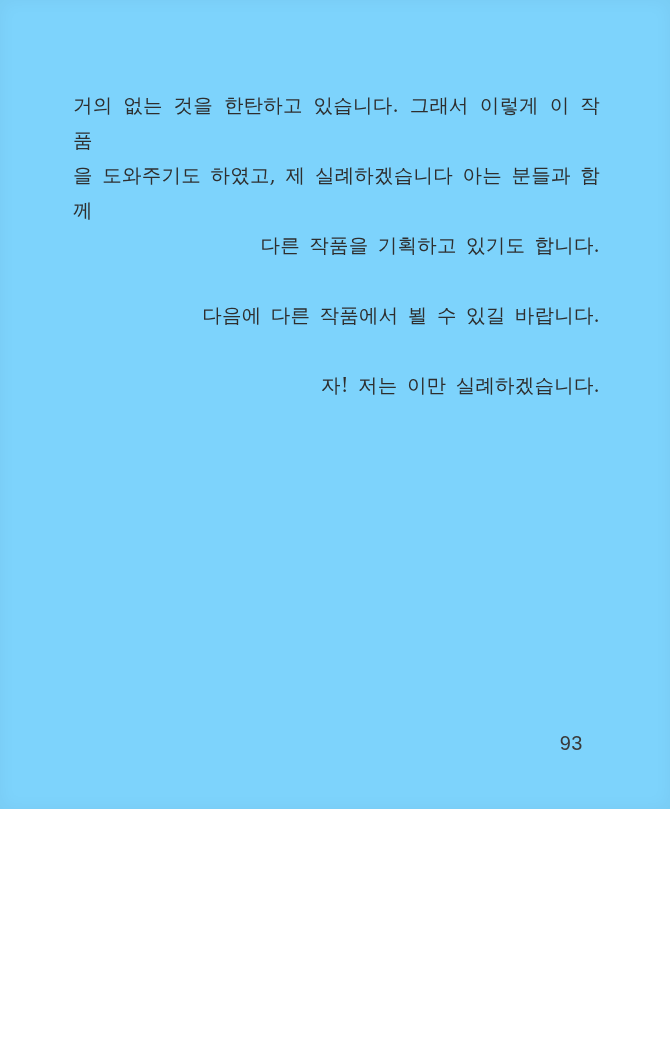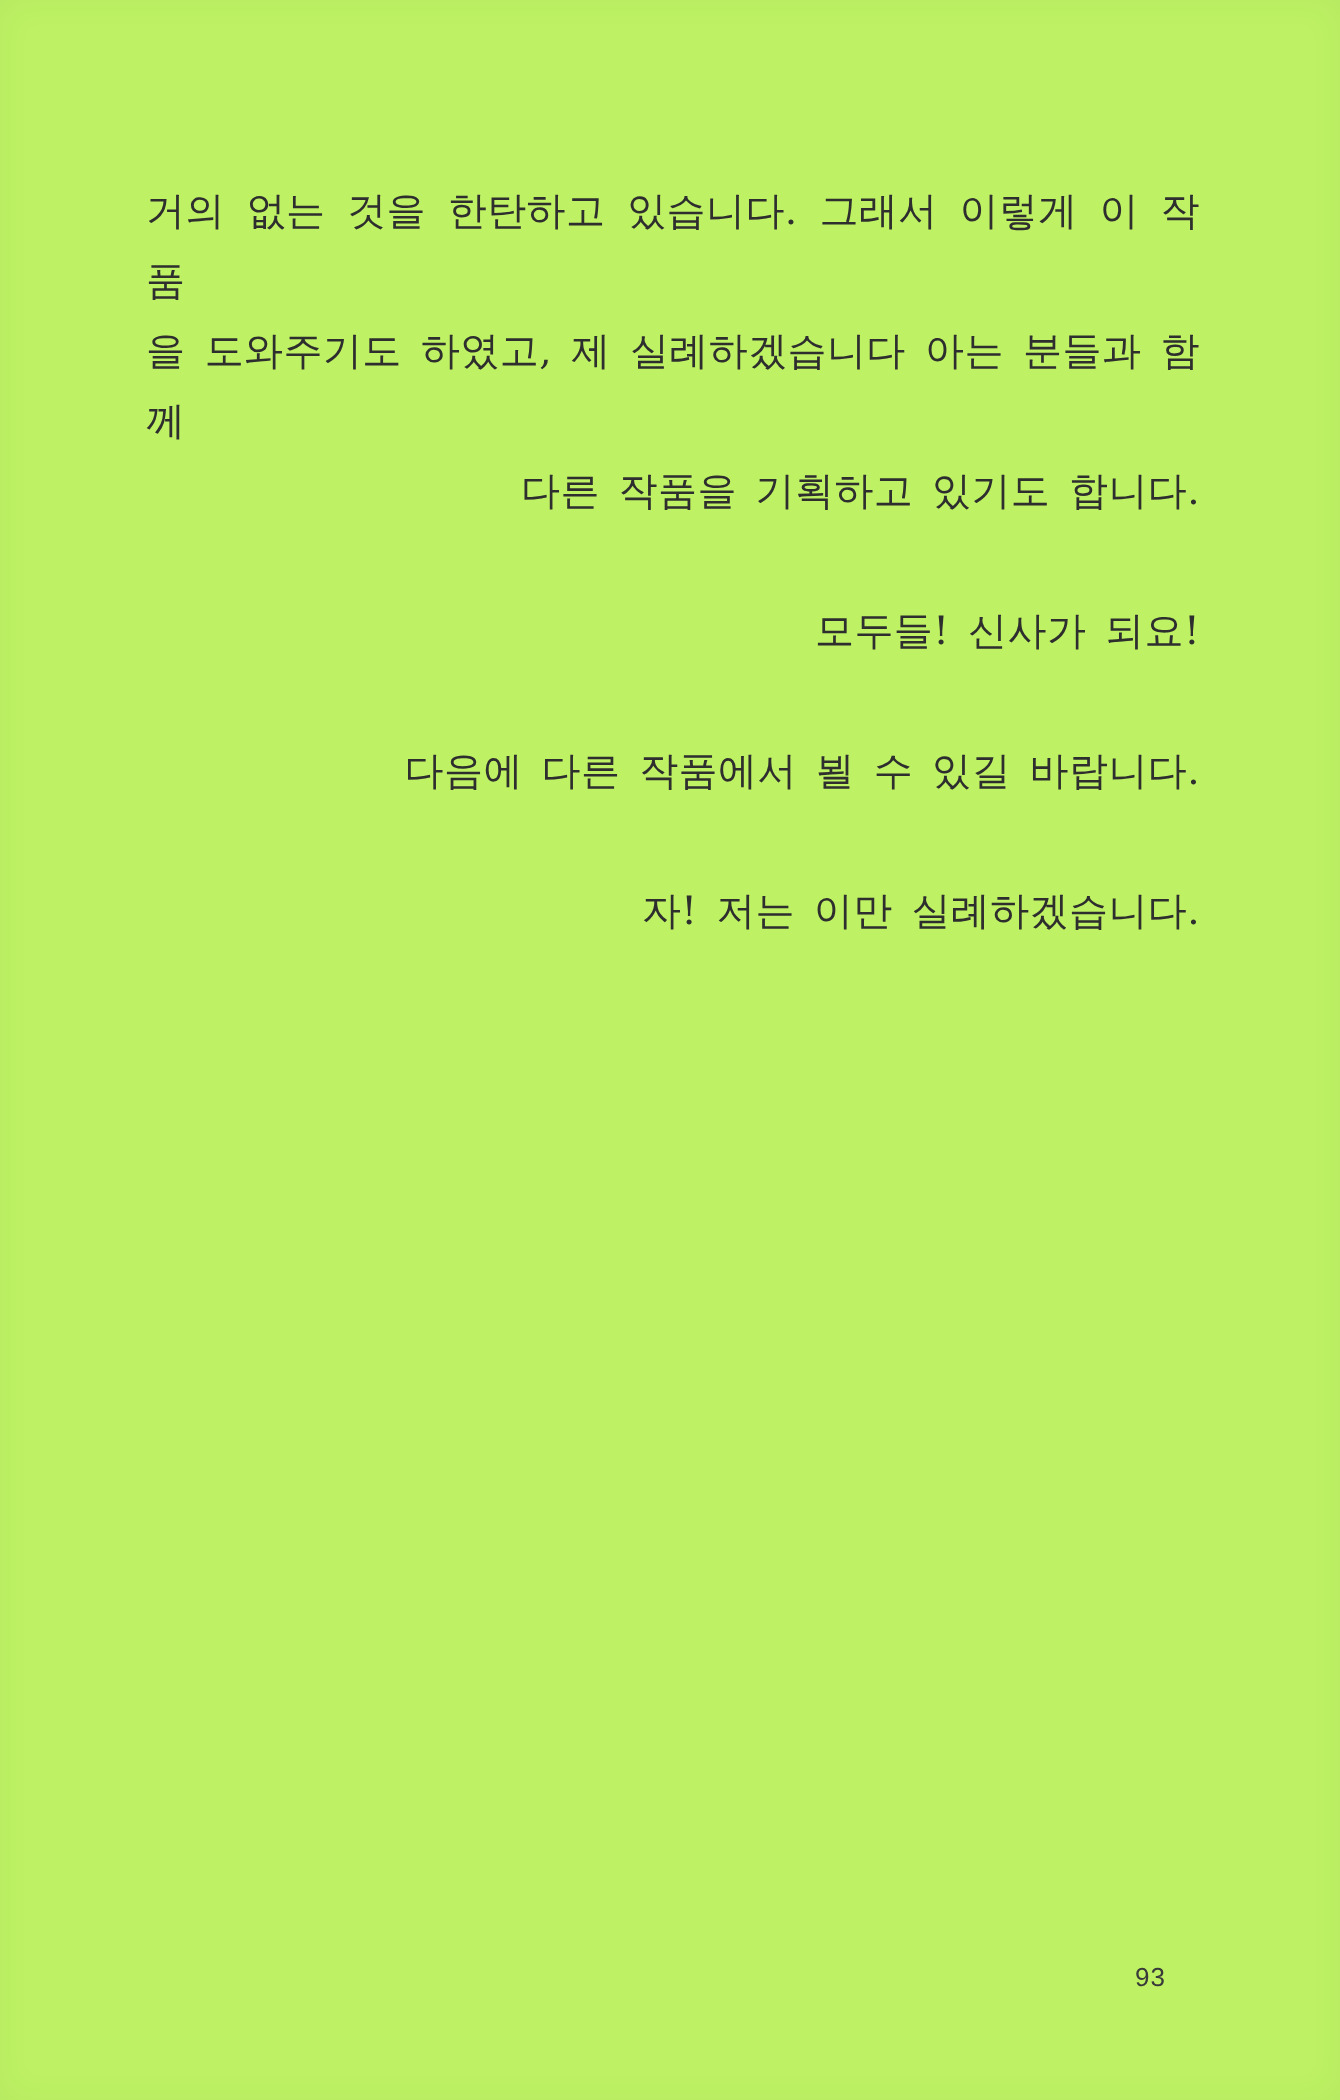--- a/index.html
+++ b/index.html
@@ -3,22 +3,22 @@
 <meta charset="utf-8">
 <style>
   html, body {
     margin: 0;
     padding: 0;
     background: #ffffff;
   }
   .page {
     position: relative;
     width: 670px;
-    height: 1050px;
-    background: #bef264;
+    height: 809px;
+    background: #7dd3fc;
     overflow: hidden;
     font-family: "DejaVu Serif", "Liberation Serif", serif;
     color: #2e2e2e;
     box-shadow: inset 0 0 18px rgba(0,0,0,0.045);
   }
   .text-block {
     position: absolute;
     left: 73px;
     top: 88px;
     width: 527px;
@@ -41,39 +41,36 @@
     text-justify: inter-word;
   }
   .line.indent {
     text-indent: 20px;
   }
   .page-number {
     position: absolute;
     right: 87px;
     bottom: 54px;
     font-family: "Liberation Sans", "DejaVu Sans", sans-serif;
-    font-size: 13px;
+    font-size: 20px;
     color: #3a3a3a;
     letter-spacing: 0.5px;
   }
 </style>
 </head>
 <body>
 
 <div class="page">
   <div class="text-block">
       <div class="paragraph">
         <div class="line justify">거의 없는 것을 한탄하고 있습니다. 그래서 이렇게 이 작품</div>
         <div class="line justify">을 도와주기도 하였고, 제 실례하겠습니다 아는 분들과 함께</div>
         <div class="line">다른 작품을 기획하고 있기도 합니다.</div>
       </div>
       <div class="paragraph">
-        <div class="line indent">모두들! 신사가 되요!</div>
-      </div>
-      <div class="paragraph">
         <div class="line indent">다음에 다른 작품에서 뵐 수 있길 바랍니다.</div>
       </div>
       <div class="paragraph">
         <div class="line indent">자! 저는 이만 실례하겠습니다.</div>
       </div>
     </div>
   <div class="page-number">93</div>
 </div>
 
 </body></html>

